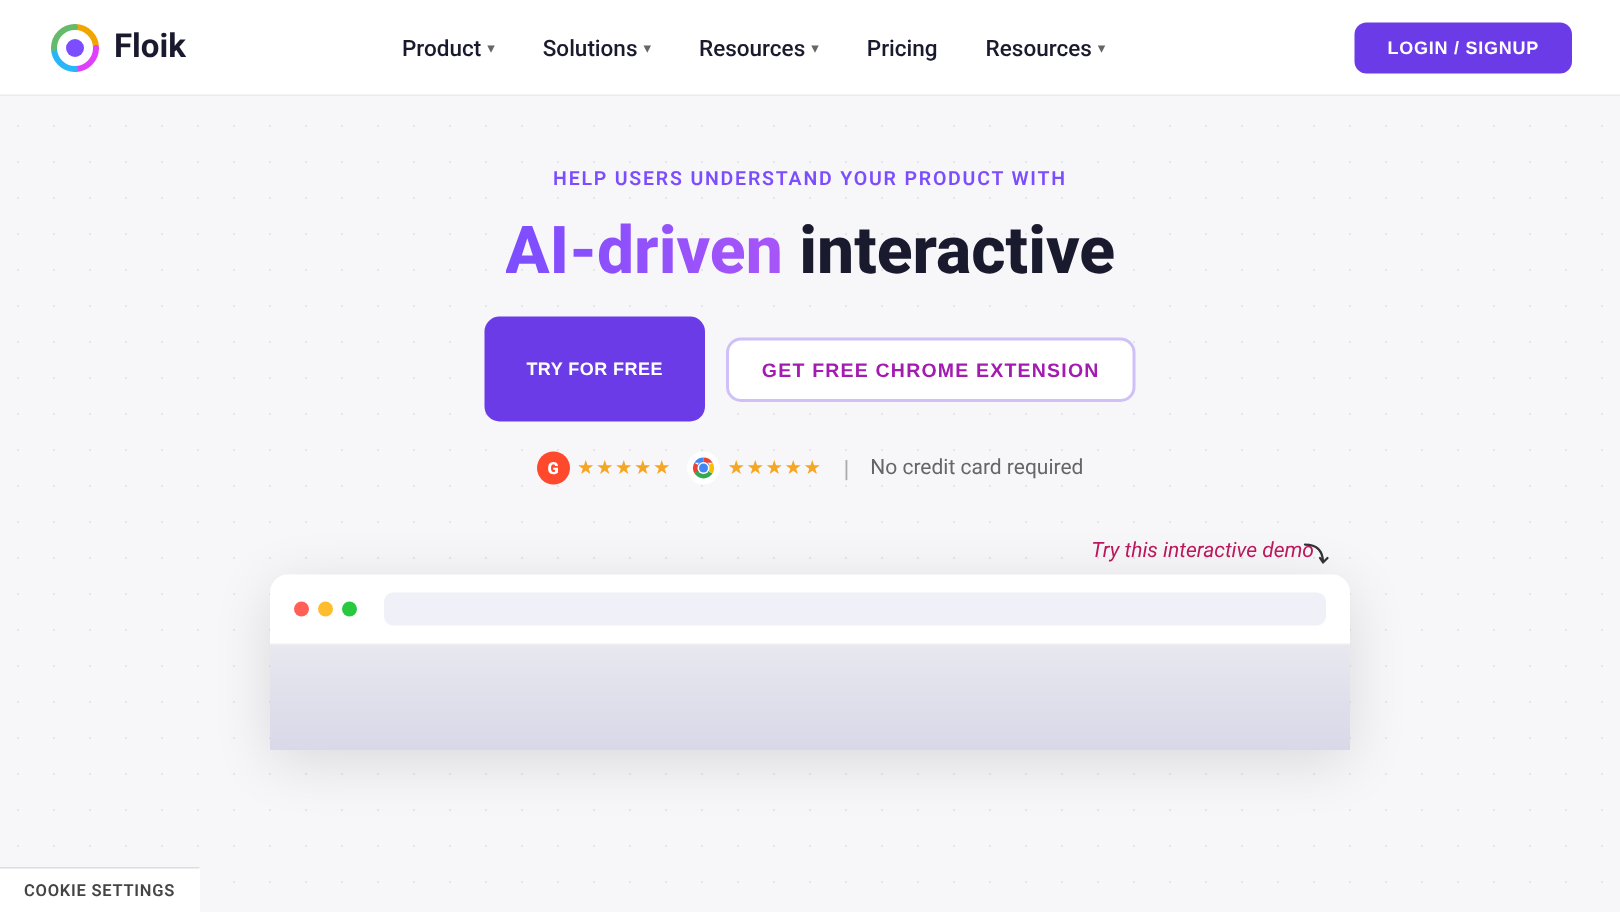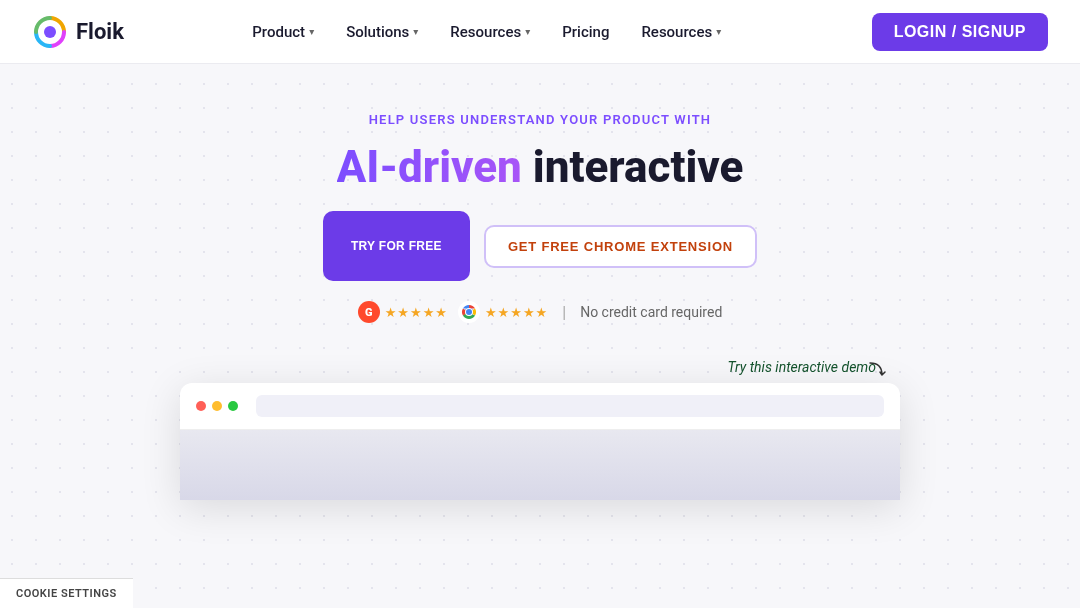--- a/index.html
+++ b/index.html
@@ -79,21 +79,21 @@
       font-size: 10px;
       color: #666;
     }
 
     .nav-login-btn {
       background: #6c3be8;
       color: #fff;
       border: none;
       border-radius: 8px;
       padding: 10px 22px;
-      font-size: 16px;
+      font-size: 12px;
       font-weight: 700;
       cursor: pointer;
       letter-spacing: 0.5px;
       margin-left: 22px;
     }
 
     
     .hero {
       position: relative;
       z-index: 1;
@@ -151,21 +151,21 @@
       border-radius: 10px;
       padding: 28px 28px;
       font-size: 12px;
       font-weight: 700;
       cursor: pointer;
       letter-spacing: 0.3px;
     }
 
     .btn-secondary {
       background: #fff;
-      color: #c2410c;
+      color: #a21caf;
       border: 2px solid #d0c0f8;
       border-radius: 10px;
       padding: 12px 22px;
       font-size: 13px;
       font-weight: 700;
       cursor: pointer;
       letter-spacing: 0.8px;
     }
 
     
@@ -353,21 +353,21 @@
           <circle cx="11" cy="11" r="4" fill="white"></circle>
           <circle cx="11" cy="11" r="3" fill="#4285F4"></circle>
         </svg>
         <span class="stars">★★★★★</span>
       </div>
       <span class="ratings-divider">|</span>
       <span class="no-credit-card">No credit card required</span>
     </div>
 
     <div style="width:720px; position:relative; height:36px;">
-      <span style="position:absolute; right:24px; bottom:0; font-size:14px; color:#14532d; font-style:italic;">Try this interactive demo</span>
+      <span style="position:absolute; right:24px; bottom:0; font-size:14px; color:#be185d; font-style:italic;">Try this interactive demo</span>
 
       <svg style="position:absolute; right:10px; bottom:-8px;" width="24" height="24" viewBox="0 0 24 24">
         <path d="M4 4 Q16 4 16 16 L14 13 M16 16 L19 13" stroke="#333" stroke-width="1.5" fill="none" stroke-linecap="round" stroke-linejoin="round"></path>
       </svg>
     </div>
 
     <div class="demo-window">
       <div class="browser-bar">
         <div class="browser-dot red"></div>
         <div class="browser-dot yellow"></div>

